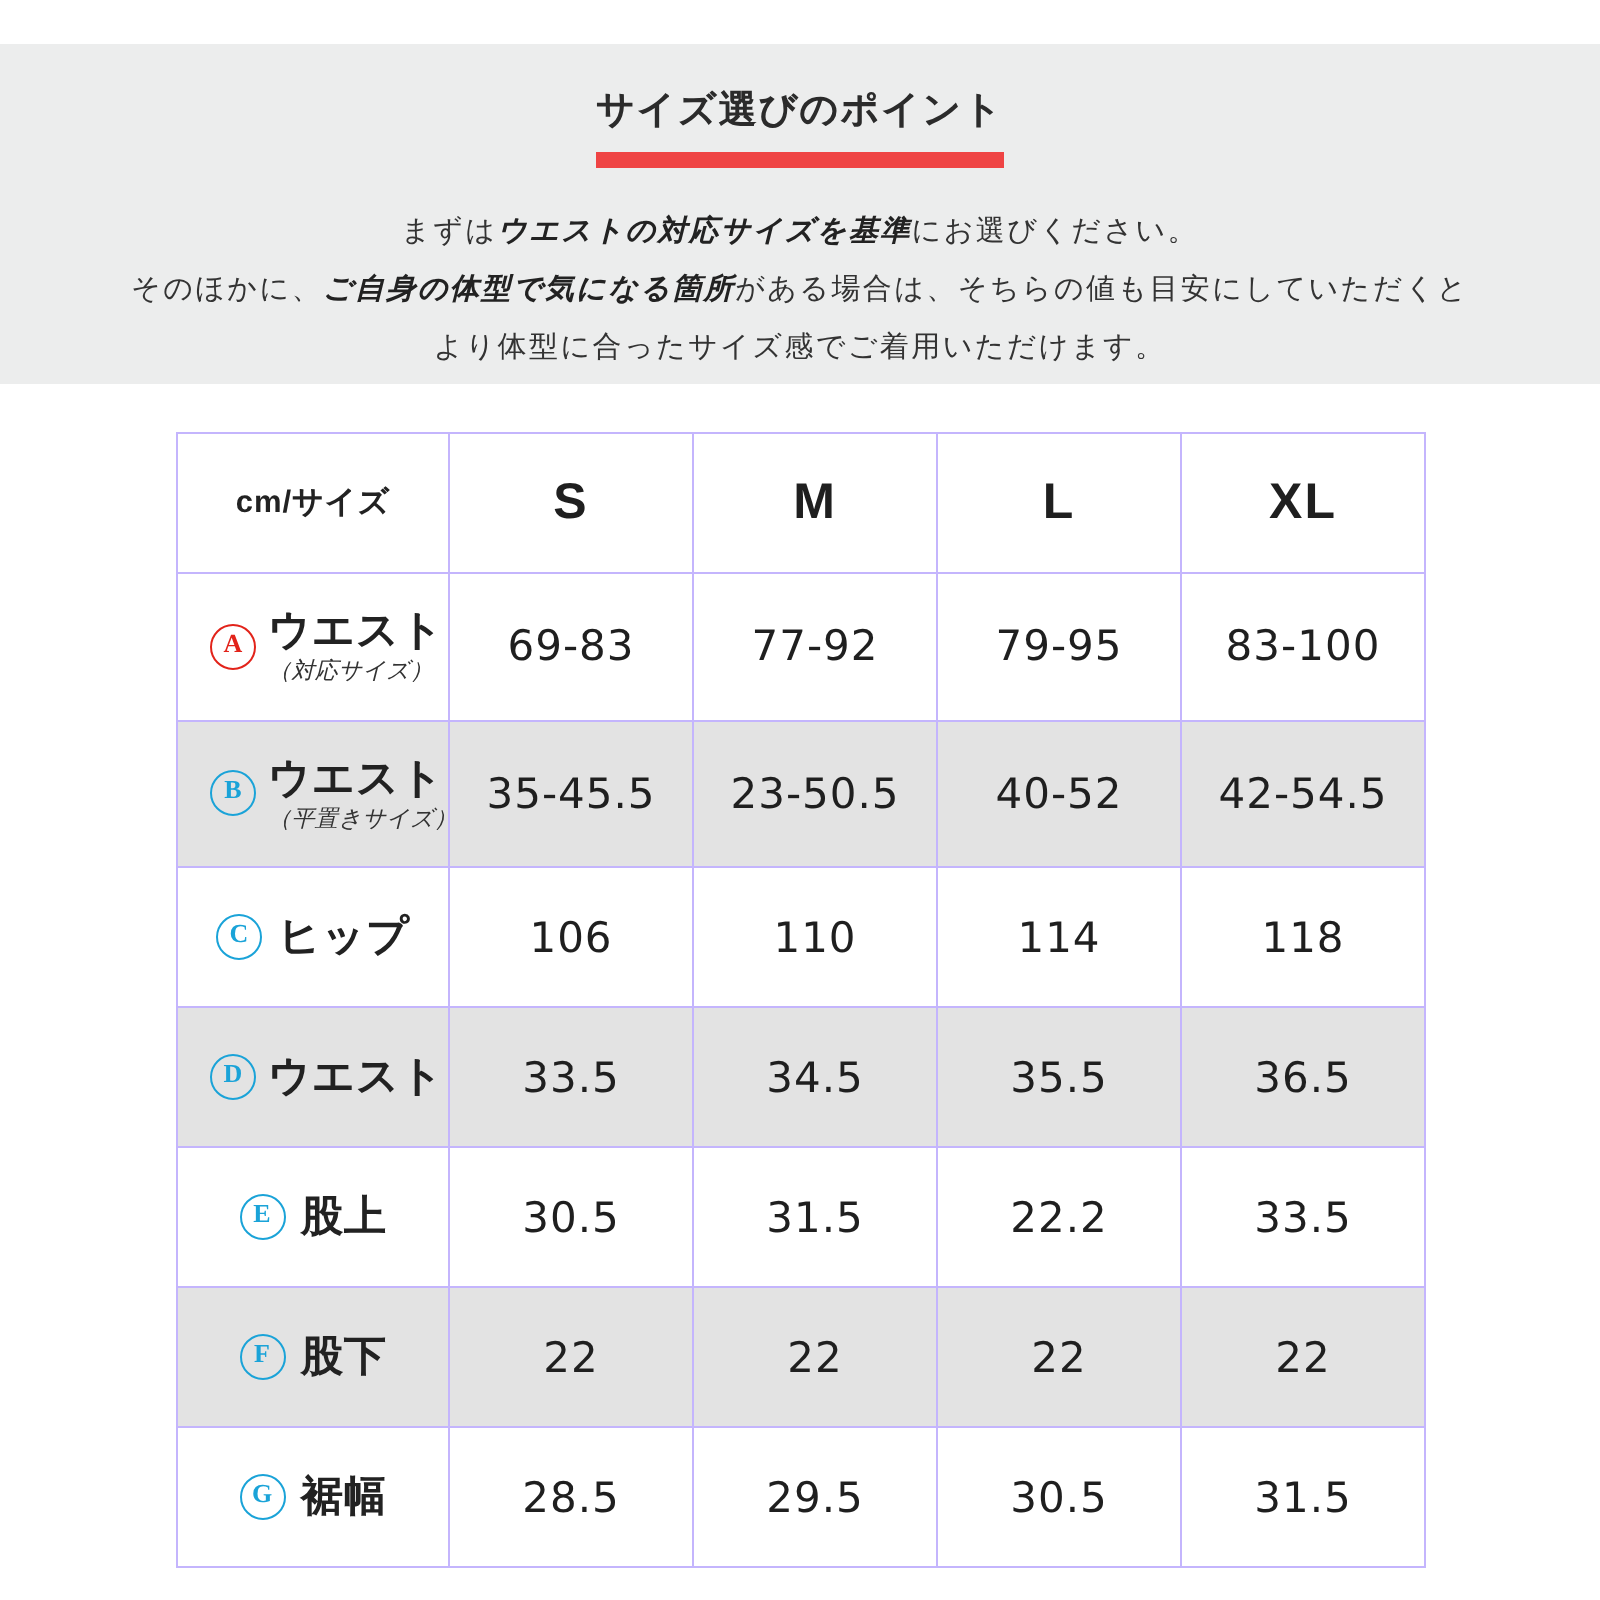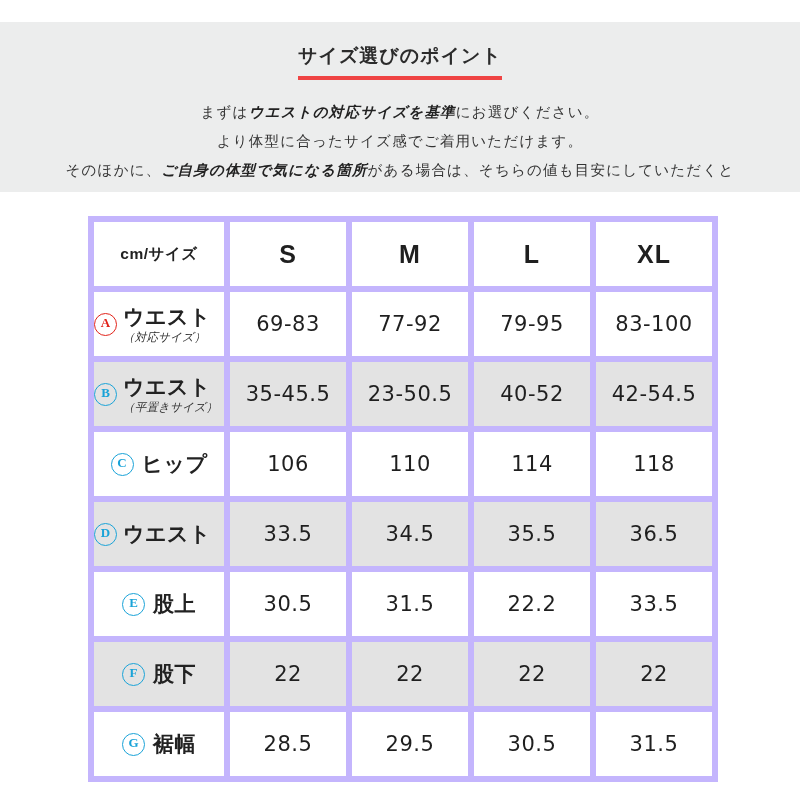--- a/index.html
+++ b/index.html
@@ -35,21 +35,21 @@
     text-align: center;
   }
 
   .header-title {
     font-size: 19px;
     font-weight: bold;
     letter-spacing: 1px;
     color: #2b2b2b;
     display: inline-block;
     padding-bottom: 7px;
-    border-bottom: 4px solid #ef4444;
+    border-bottom: 8px solid #ef4444;
     line-height: 1.3;
   }
 
   .header-lines {
     margin-top: 18px;
   }
 
   .header-line {
     font-size: 14.5px;
     letter-spacing: 1.2px;
@@ -71,24 +71,24 @@
   }
 
   table.size-table {
     border-collapse: collapse;
     width: 624px;
     table-layout: fixed;
   }
 
   table.size-table td,
   table.size-table th {
-    border: 6px solid #c4b5fd;
+    border: 1px solid #c4b5fd;
     text-align: center;
     vertical-align: middle;
-    padding: 0;
+    padding: 16px;
     height: 70px;
     box-sizing: border-box;
   }
 
   col.c-label { width: 136px; }
   col.c-val   { width: 122px; }
 
   
   .hdr-label {
     font-size: 15.5px;
@@ -172,22 +172,22 @@
 </style>
 </head>
 <body>
 
 <div class="page">
 
   <div class="header-band">
     <div class="header-title">サイズ選びのポイント</div>
     <div class="header-lines">
         <div class="header-line"><span>まずは</span><b>ウエストの対応サイズを基準</b><span>にお選びください。</span></div>
+        <div class="header-line"><span>そのほかに、</span><b>ご自身の体型で気になる箇所</b><span>がある場合は、そちらの値も目安にしていただくと</span></div>
         <div class="header-line"><span>より体型に合ったサイズ感でご着用いただけます。</span></div>
-        <div class="header-line"><span>そのほかに、</span><b>ご自身の体型で気になる箇所</b><span>がある場合は、そちらの値も目安にしていただくと</span></div>
       </div>
   </div>
 
   <div class="table-wrap">
     <table class="size-table">
       <colgroup>
         <col class="c-label">
         <col class="c-val">
         <col class="c-val">
         <col class="c-val">

